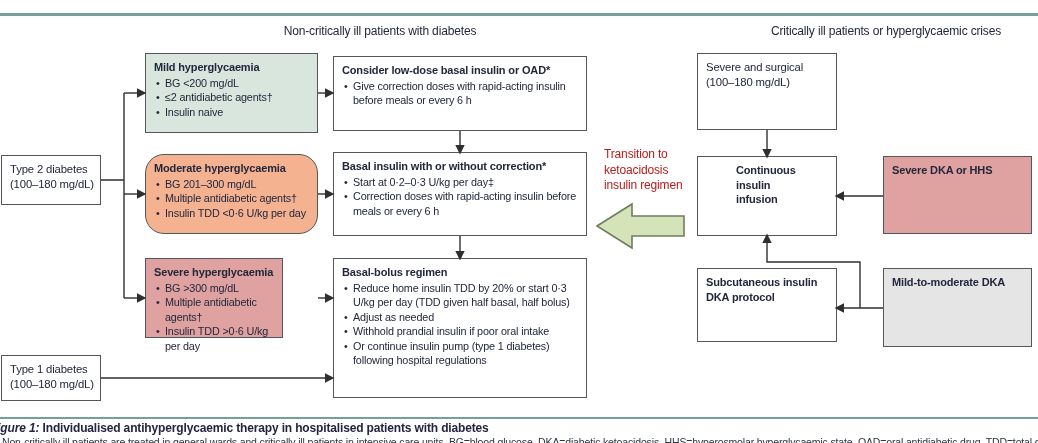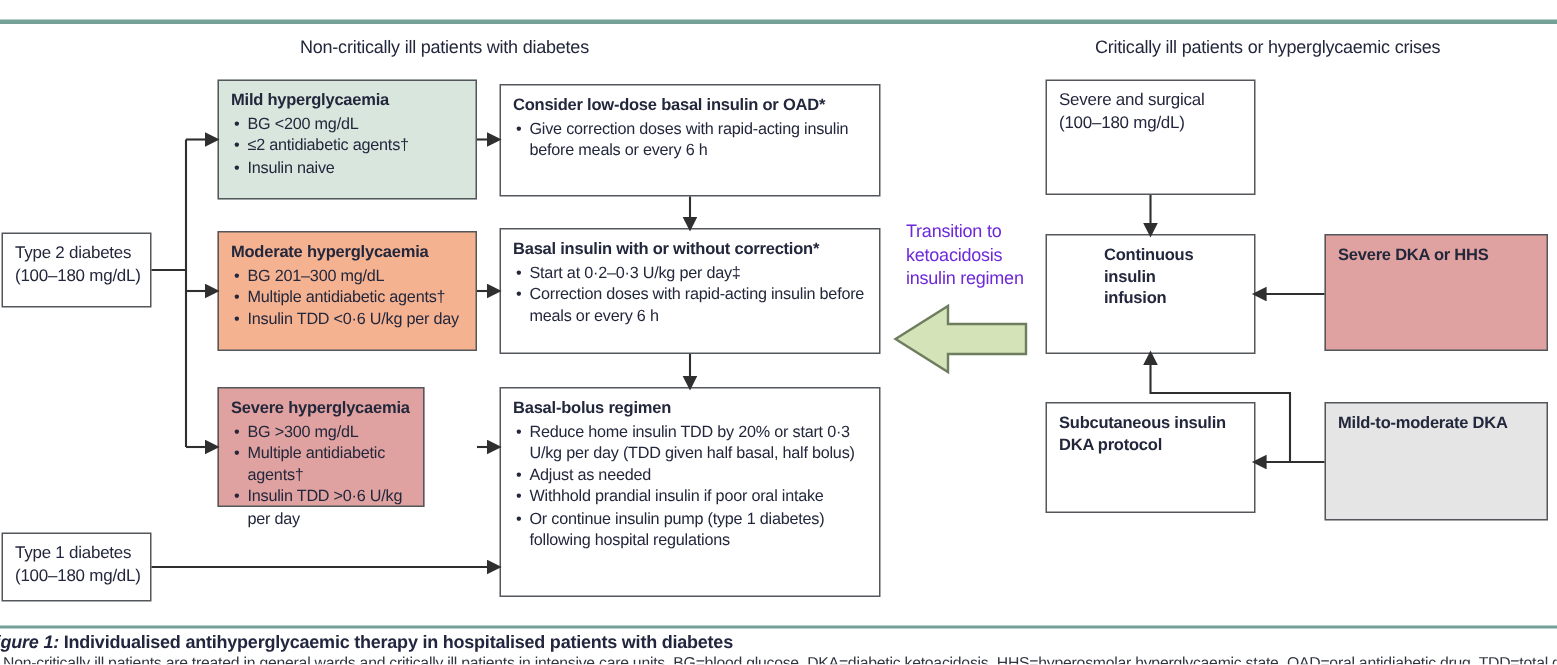--- a/index.html
+++ b/index.html
@@ -15,41 +15,41 @@
     background:#ffffff;
     letter-spacing:-0.15px;
   }
   .rule{
     position:absolute;left:0;width:1038px;height:3px;
     background:#74a098;
   }
   .hdr{
     position:absolute;
     font-size:12px;line-height:14px;
-    text-align:left;color:#23273c;
+    text-align:center;color:#23273c;
   }
   .box{
     position:absolute;box-sizing:border-box;
     border:1.4px solid #53565a;
     background:#ffffff;
     padding:6px 4px 4px 8px;
     font-size:10.8px;line-height:14.5px;color:#23273c;
   }
   .box .title{font-weight:bold;font-size:11px;white-space:nowrap;margin-bottom:1px;}
   .box .line{font-size:11.3px;line-height:15px;}
   .bullets > div{position:relative;padding-left:11px;}
   .bullets > div::before{content:"•";position:absolute;left:2px;}
   .green{background:#d9e6dd;}
-  .orange{background:#f5b291;}
+  .orange{background:#f5b291;border-radius:19px;}
   .pink{background:#dfa2a0;}
   .sage{background:#e5e5e5;}
   svg.overlay{position:absolute;left:0;top:0;pointer-events:none;}
   .note{
     position:absolute;
-    font-size:12px;line-height:15.5px;color:#6d28d9;
+    font-size:12px;line-height:15.5px;color:#b91c1c;
   }
   .caption{
     position:absolute;left:0;top:420px;width:1038px;height:23px;overflow:hidden;
   }
   .cap1{position:absolute;left:-10px;top:1px;white-space:nowrap;font-size:12px;font-weight:bold;color:#22263e;}
   .cap1 .lab{font-style:italic;}
   .cap2{position:absolute;left:2px;top:16px;white-space:nowrap;font-size:10.5px;color:#30343f;}
 </style>
 </head>
 <body>

